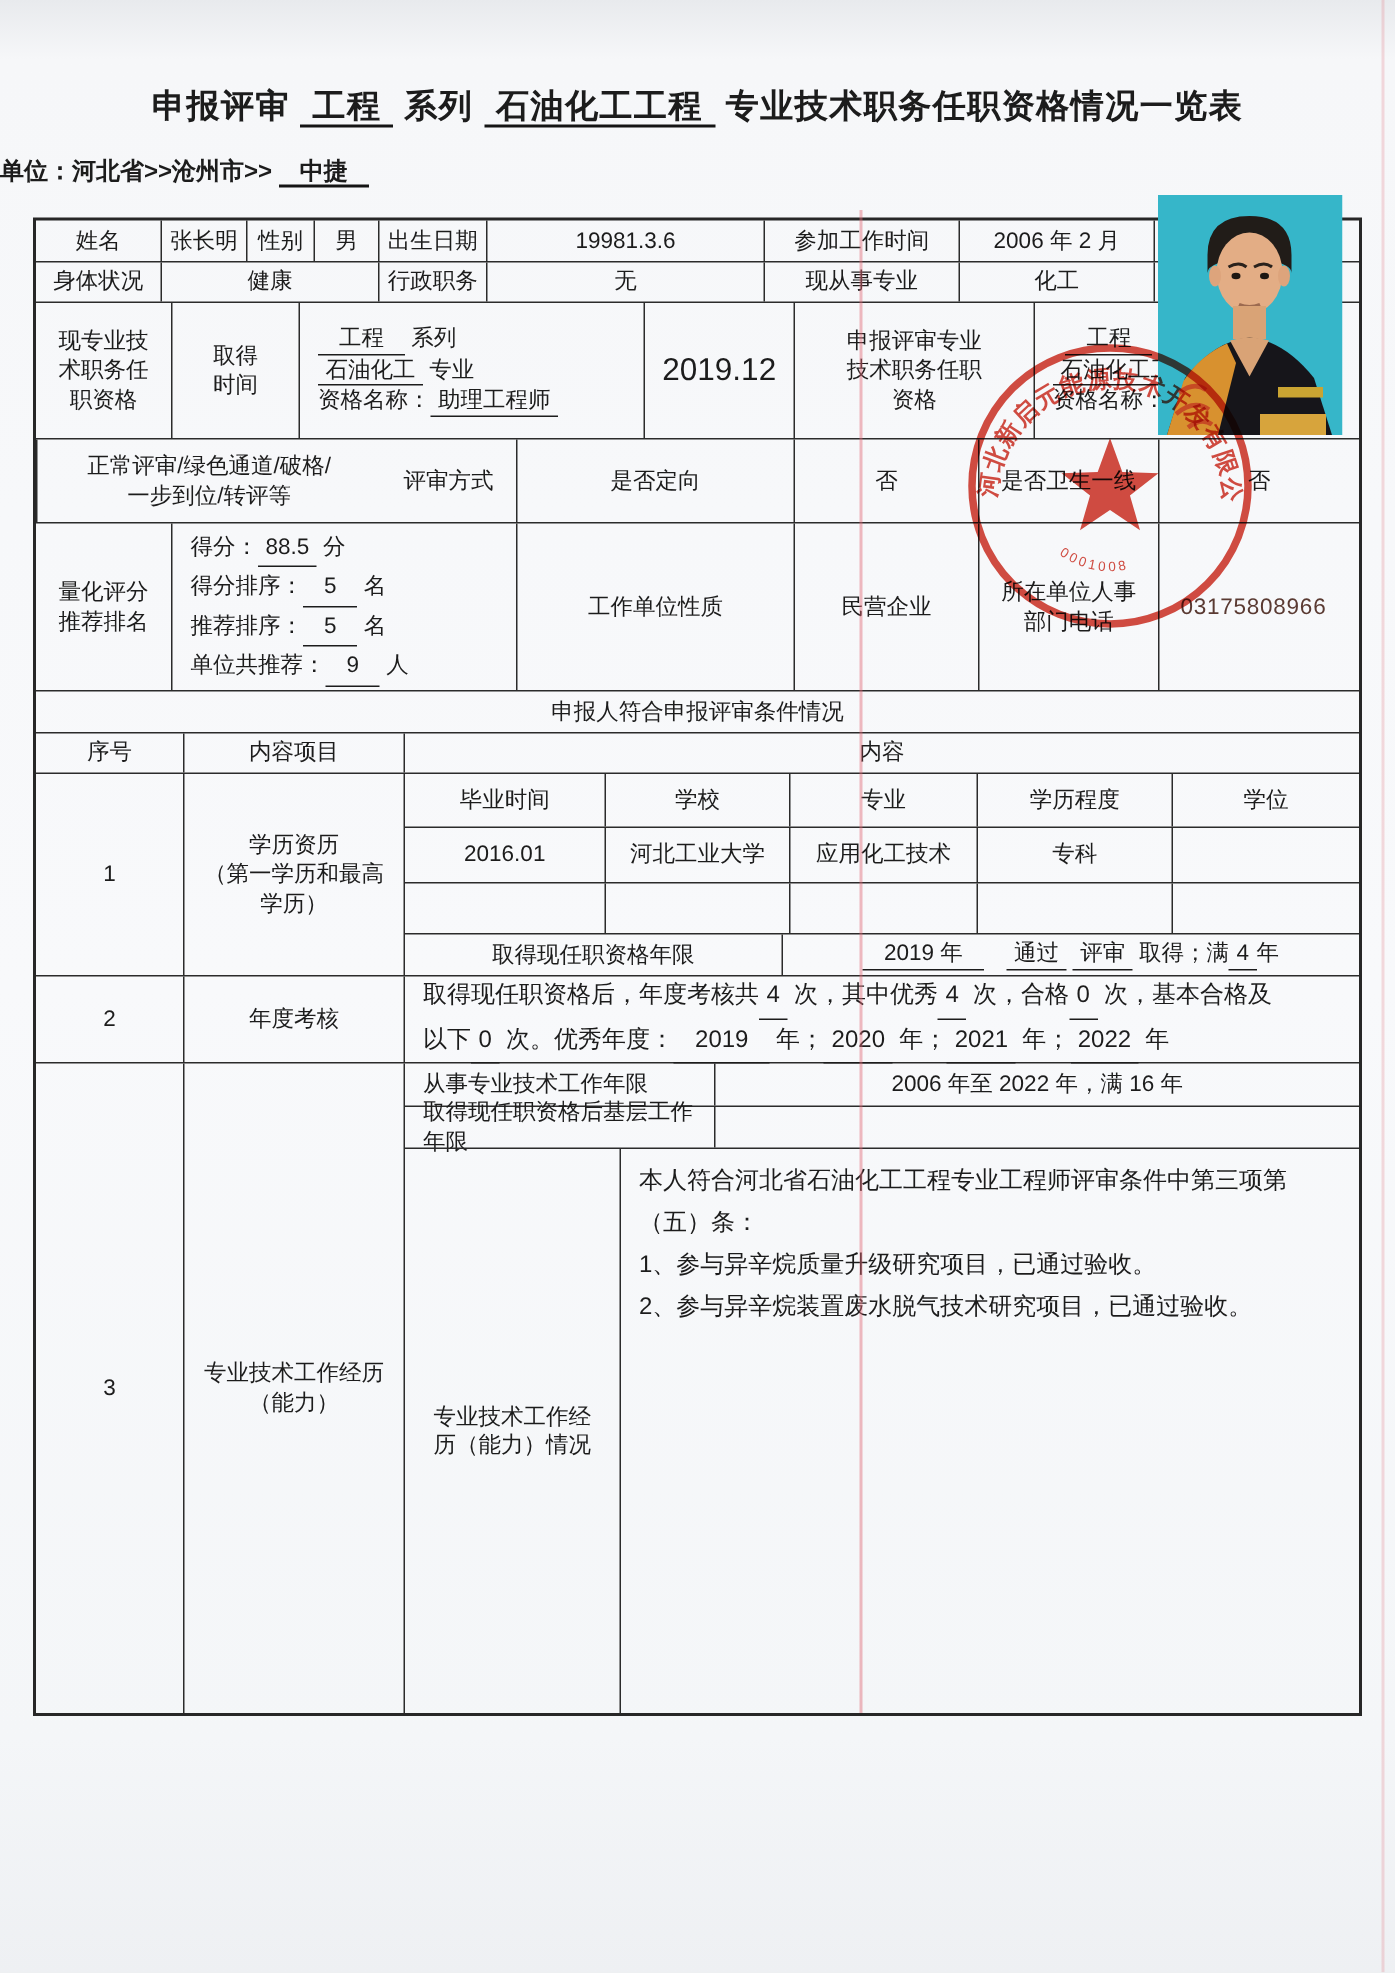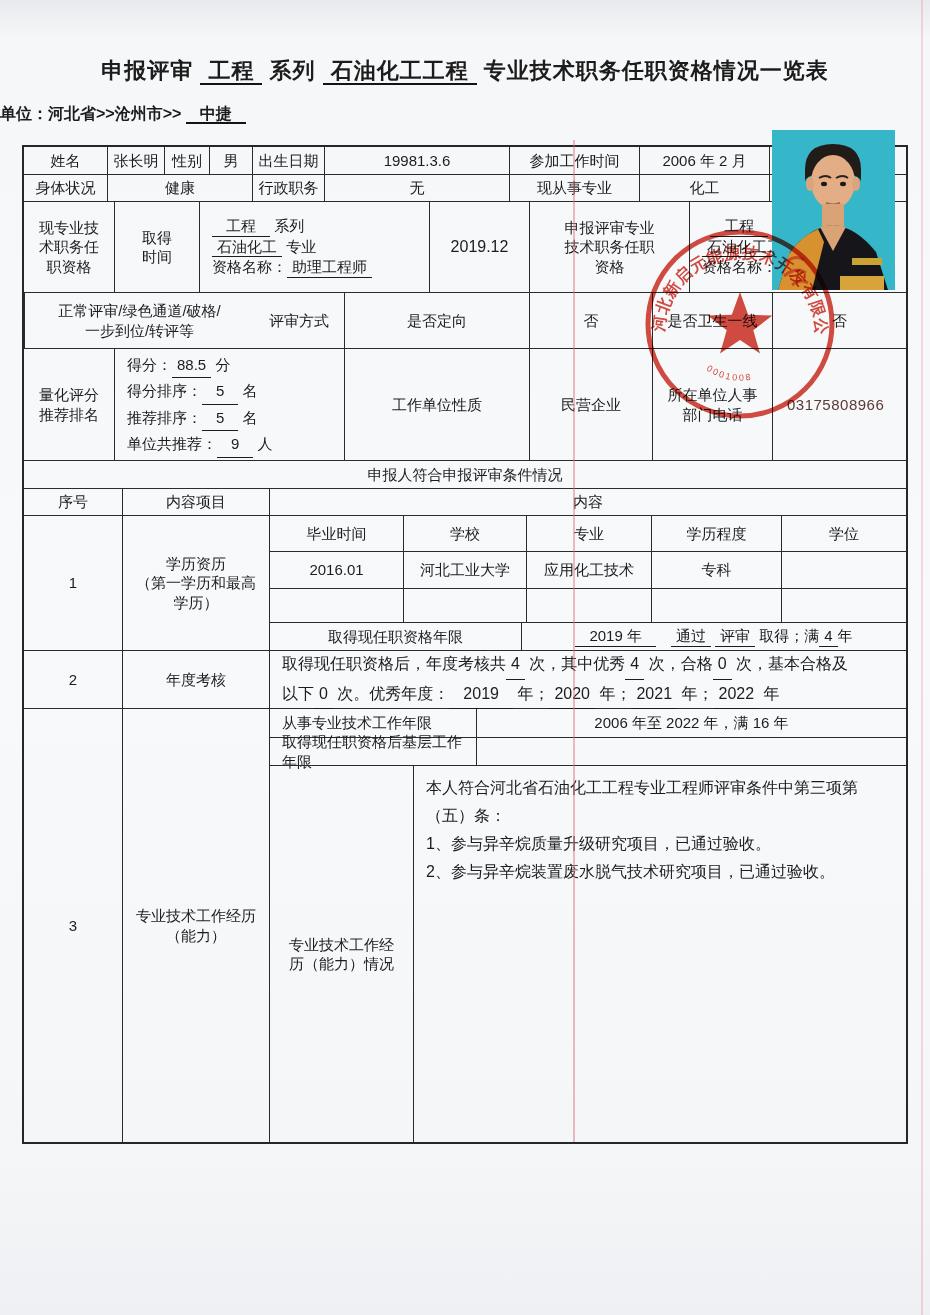--- a/index.html
+++ b/index.html
@@ -85,21 +85,21 @@
       </div>
       <div class="c" style="width:85px">
         <div>取得</div>
         <div>时间</div>
       </div>
       <div class="c lt" style="width:230px">
         <div><span class="uw">工程</span> <span>系列</span></div>
         <div><span class="uv">石油化工</span> <span>专业</span></div>
         <div><span>资格名称：</span><span class="uv">助理工程师</span></div>
       </div>
-      <div class="c" style="width:100px;font-size:16px">2019.12</div>
+      <div class="c" style="width:100px;font-size:21px">2019.12</div>
       <div class="c" style="width:160px">
         <div>申报评审专业</div>
         <div>技术职务任职</div>
         <div>资格</div>
       </div>
       <div class="c fx lt">
         <div>&nbsp;&nbsp;<span class="uw">工程</span>　<span>系列</span></div>
         <div><span class="uv">石油化工工程</span> <span>专业</span></div>
         <div><span>资格名称：</span><span class="uw">工程师</span></div>
       </div>

